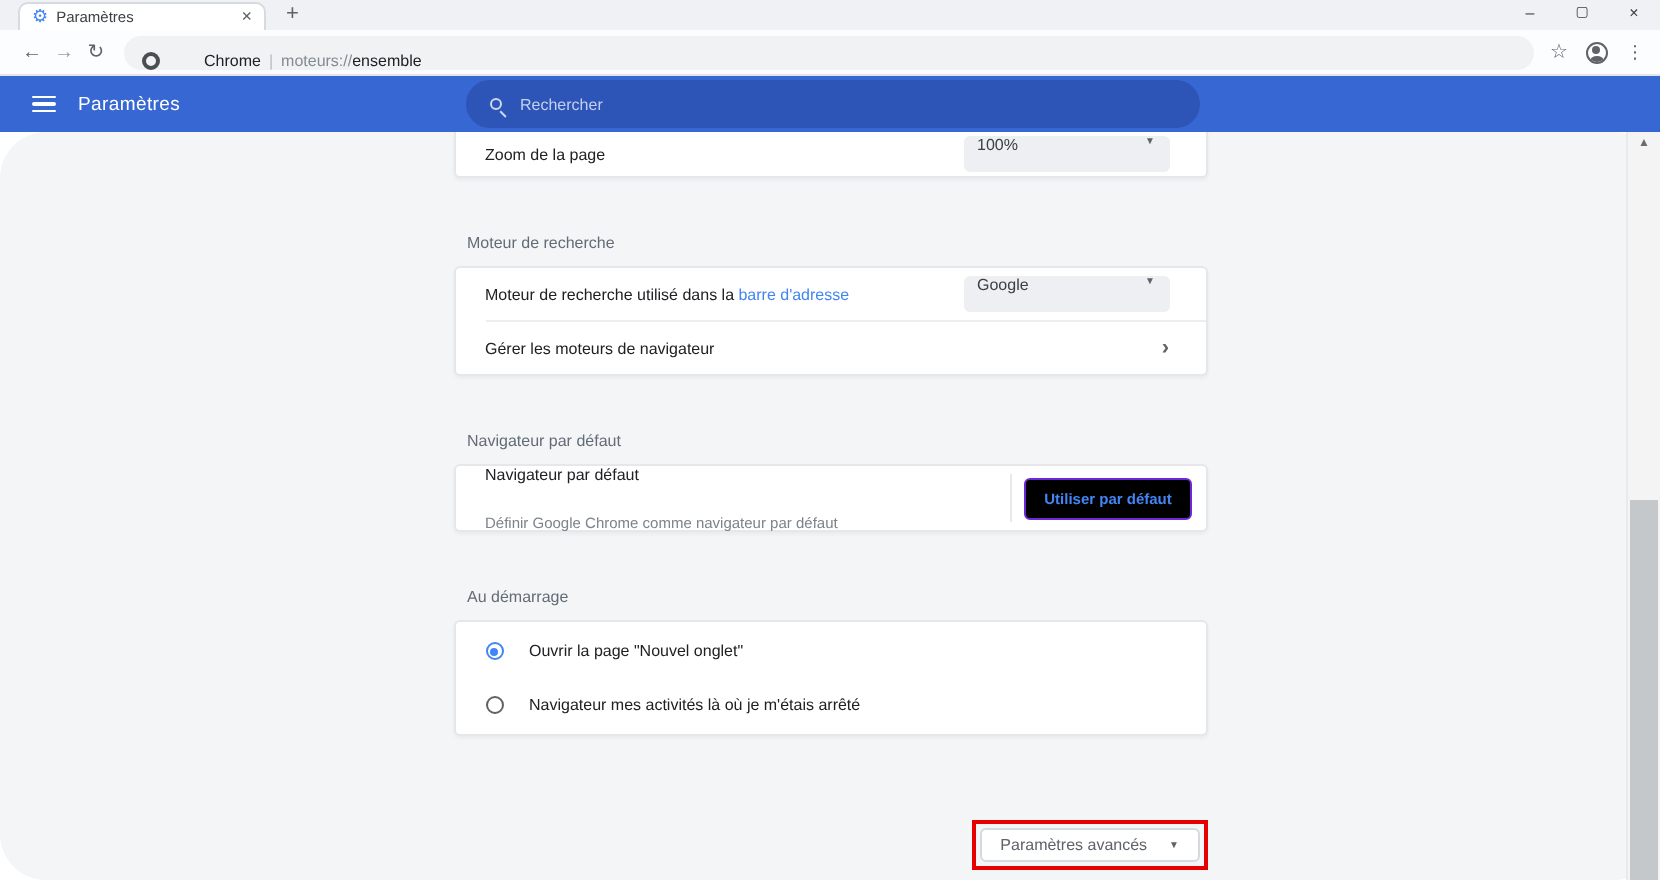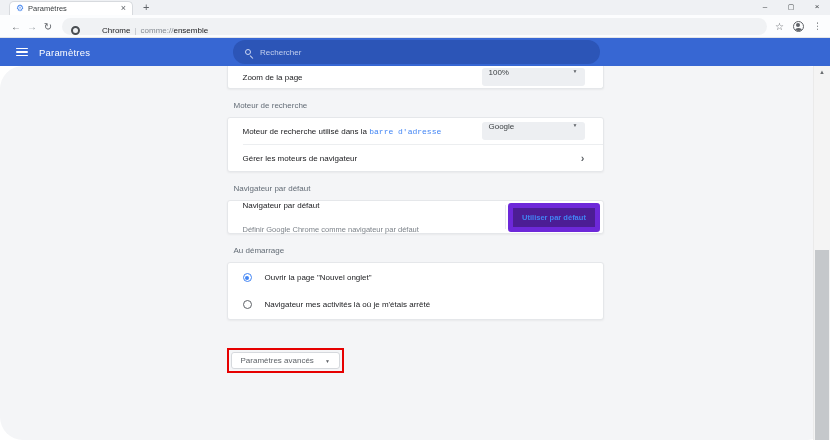--- a/index.html
+++ b/index.html
@@ -50,46 +50,46 @@
                display:flex; align-items:center; padding-left:12px; gap:9px; border-radius:12px; }
   .mag { width:6px; height:6px; border:1.2px solid #cdd8f3; border-radius:50%; position:relative; flex:none; }
   .mag::after { content:""; position:absolute; width:1.2px; height:4px; background:#cdd8f3; left:5.2px; top:4.8px; transform:rotate(-45deg); }
   .search-ph { color:#c3d0ef; font-size:8px; }
 
   
   .content { height:374px; background:var(--page-bg); position:relative; overflow:hidden;border-radius:23px; }
   .col { width:377px; margin:0 auto; }
   .card { background:#fff; border:1px solid #e5e7ea; border-radius:3px; box-shadow:0 1px 2px rgba(0,0,0,.05); }
   .card.cut { border-top:none; border-radius:0 0 3px 3px; }
-  .sec-title { font-size:8px; color:#636c76; margin:12px 0 7px 7px; }
+  .sec-title { font-size:8px; color:#636c76; margin:28px 0 7px 7px; }
   .row { display:flex; align-items:center; padding:0 18px 0 15px; }
   .row-label { flex:1; font-size:8px; color:#202124; }
-  .row-label .link { color:var(--link-blue);font-family:Liberation Mono, monospace; }
+  .row-label .link { color:var(--link-blue); }
   .select { width:103px; height:18px; background:#edeff2; border-radius:3px; display:flex; align-items:flex-start;
             justify-content:space-between; padding:0 7px; font-size:8px; color:#3c4043; flex:none; }
   .dd-arrow { font-size:5px; color:#5f6368; }
   .divider { height:1px; background:#eceef0; margin-left:15px; }
   .chev { font-size:11px; color:#5f6368; font-weight:bold; line-height:10px; }
   .db-card { display:flex; align-items:center; height:34px; padding:0; }
   .db-text { flex:1; padding-left:15px; }
   .db-title { font-size:8px; color:#202124; }
   .db-sub { font-size:7.5px; color:#7d838a; margin-top:15px; }
   .vsep { width:1px; align-self:stretch; background:#e7e9ec; margin:4px 0; }
   .db-btn-zone { width:97px; display:flex; justify-content:center; }
-  .btn-default { background:#4c1d95; border:5px solid #6d28d9; border-radius:3px; color:var(--accent-blue);
+  .btn-default { background:#000000; border:1px solid #6d28d9; border-radius:3px; color:var(--accent-blue);
                  font-size:7.5px; font-weight:bold; padding:5px 9px; font-family:inherit; }
   .radio-row { display:flex; align-items:center; height:27px; padding-left:15px; }
   .radio { width:9px; height:9px; border:1.5px solid #5f6368; border-radius:50%; position:relative; flex:none; }
   .radio.selected { border-color:var(--accent-blue); }
   .radio.selected::after { content:""; position:absolute; left:1.5px; top:1.5px; right:1.5px; bottom:1.5px;
                            background:var(--accent-blue); border-radius:50%; }
   .radio-label { font-size:8px; color:#202124; margin-left:13px; }
   .startup-card { padding:1px 0; }
 
-  .adv-wrap { display:flex; justify-content:flex-start; margin-top:28px; }
+  .adv-wrap { display:flex; justify-content:flex-end; margin-top:42px; }
   .red-box { border:2px solid var(--annotation-red); padding:2px; }
   .btn-advanced { background:#fff; border:1px solid #d6d9dd; border-radius:3px; height:17px; display:flex;
                   align-items:center; gap:11px; padding:0 9px; color:#5f6368; font-size:8px; font-family:inherit; }
 
   
   .scrollbar { position:absolute; right:0; top:66px; width:17px; height:374px; background:#f4f4f4; border-left:1px solid #eaeaea; }
   .scroll-up { height:13px; text-align:center; font-size:6px; color:#6a6d70; line-height:13px; }
   .scroll-thumb { position:absolute; left:1px; right:1px; top:184px; bottom:0; background:#c5c8cb; }
 </style>
 </head>
@@ -113,21 +113,21 @@
 
   <div class="toolbar">
     <div class="nav-ic">←</div>
     <div class="nav-ic disabled">→</div>
     <div class="nav-ic">↻</div>
     <div class="omnibox">
       <span class="page-circle"></span>
       <span class="url">
         <span>Chrome</span>
         <span class="sep">|</span>
-        <span class="scheme">comme://</span>
+        <span class="scheme">moteurs://</span>
         <span class="path">ensemble</span>
       </span>
     </div>
     <div class="tb-right">
       <span class="star">☆</span>
       <span class="avatar"></span>
       <span class="dots">⋮</span>
     </div>
   </div>
 

